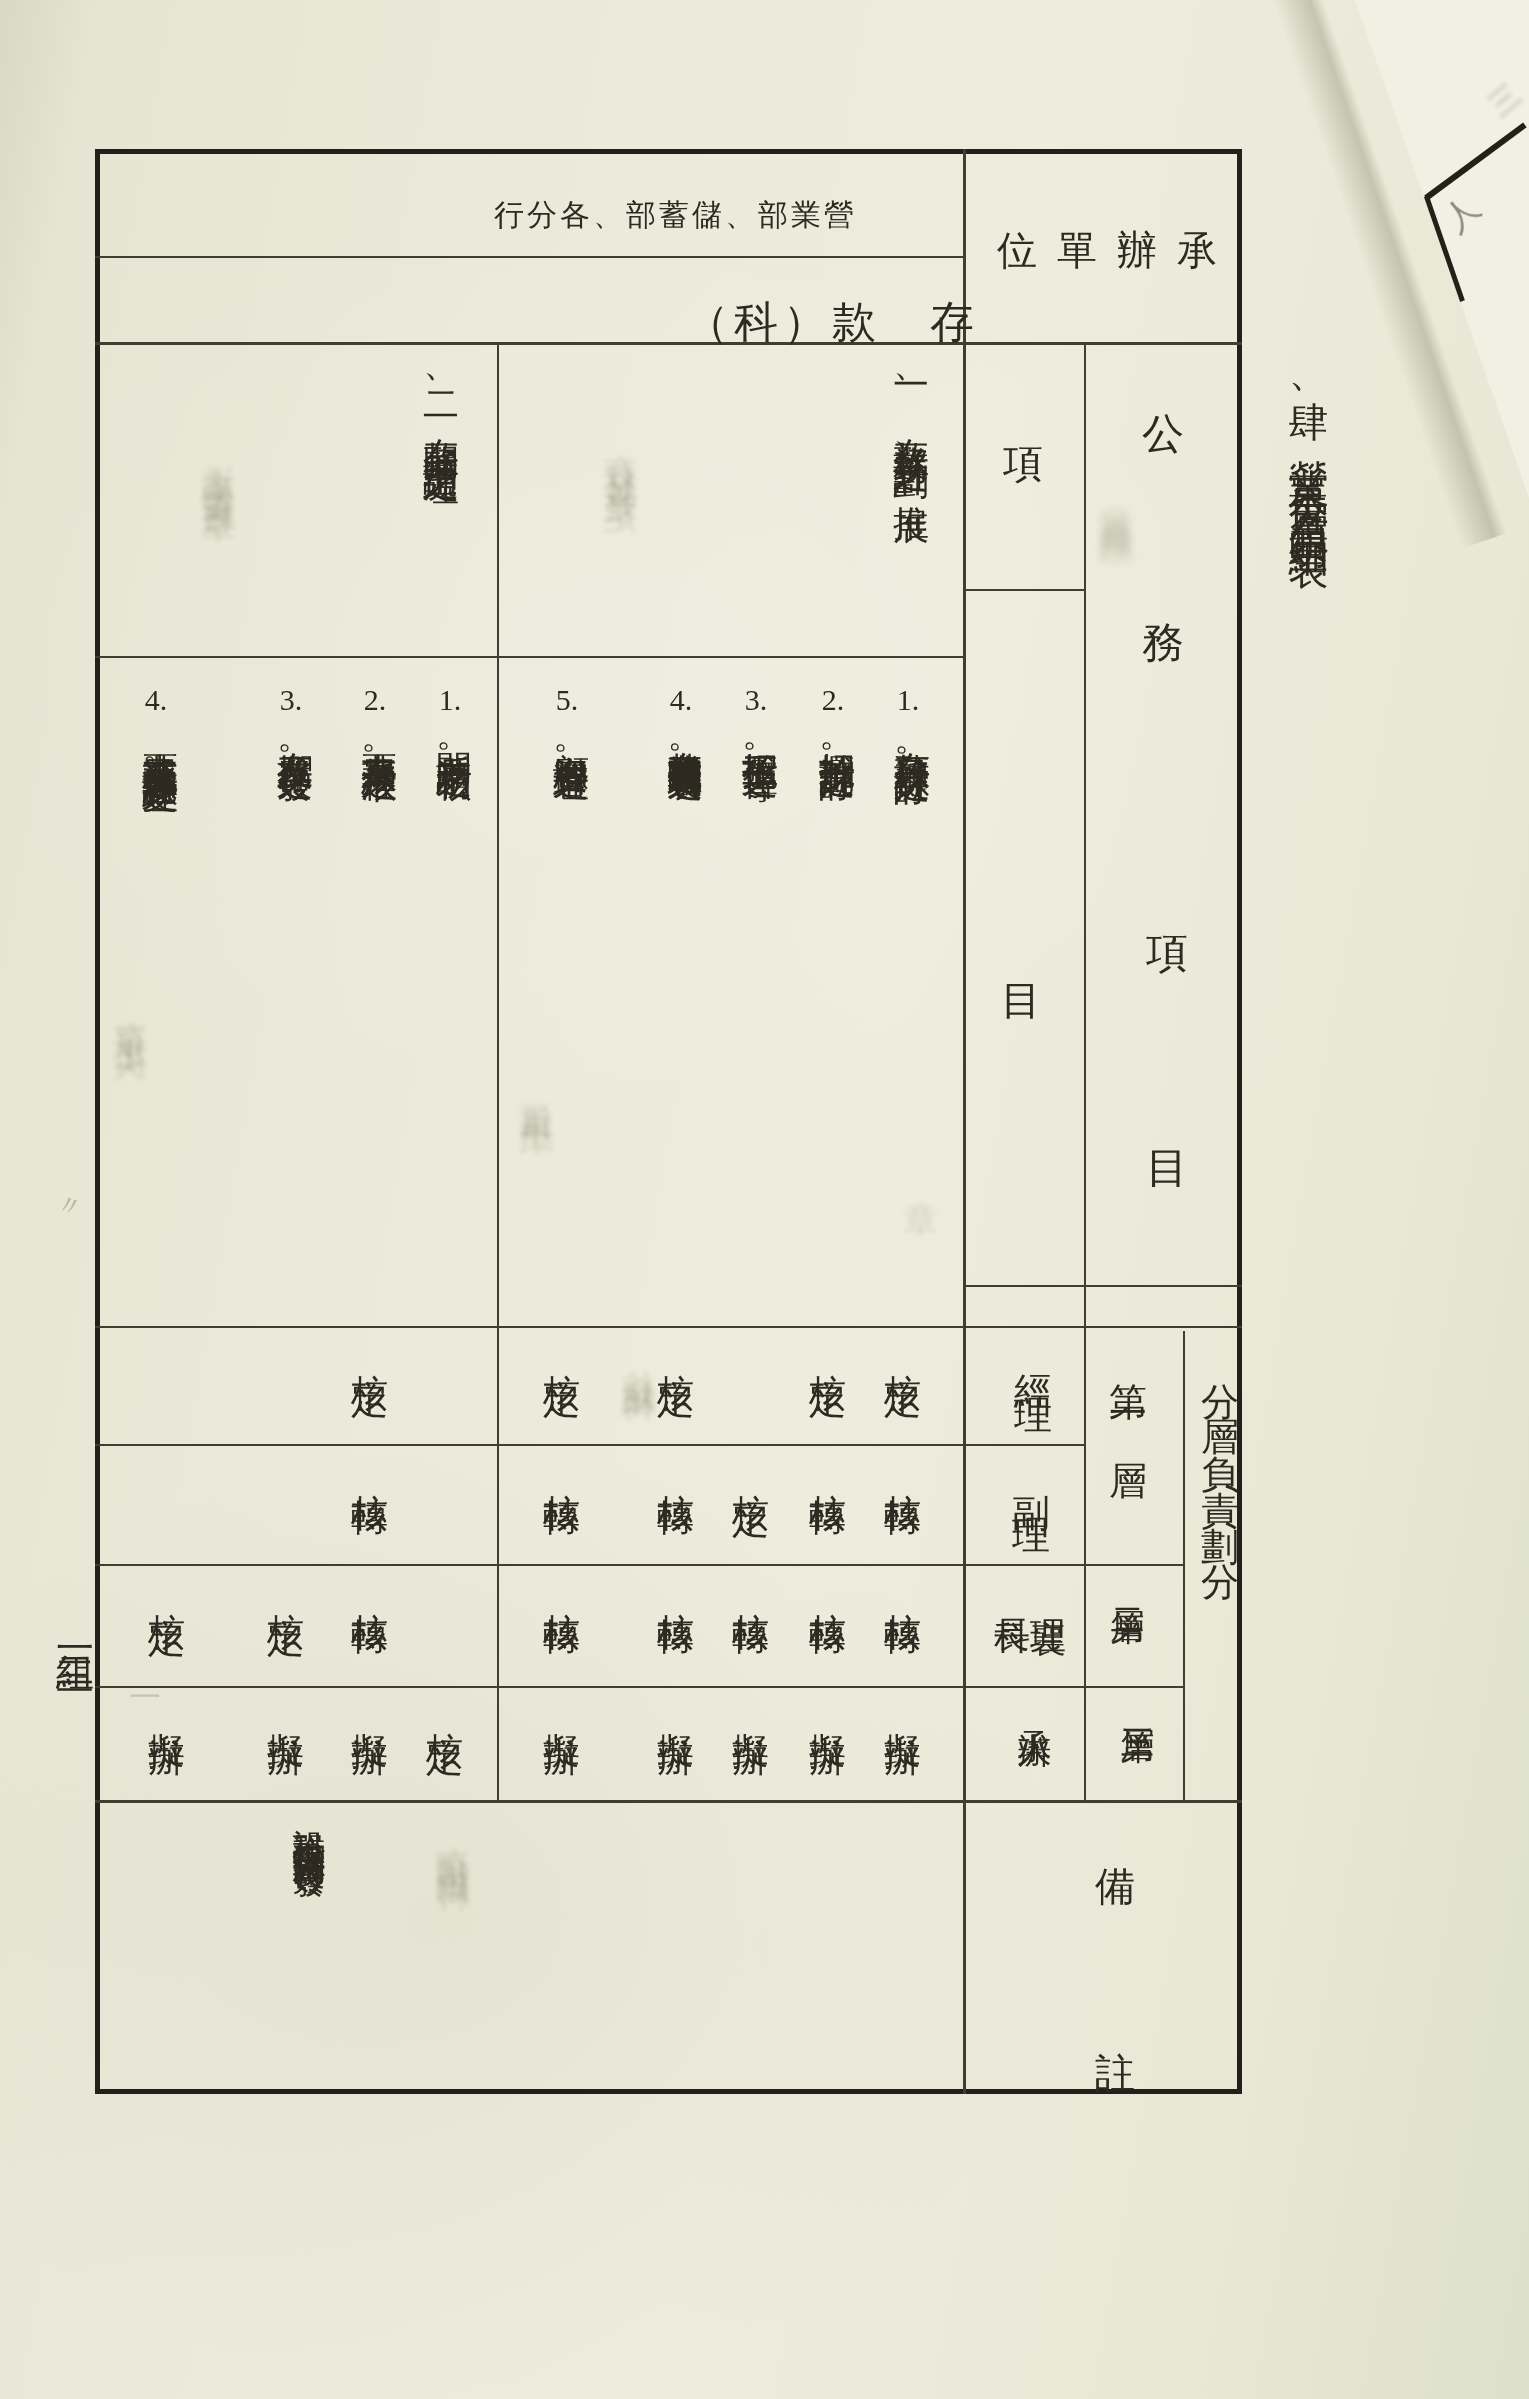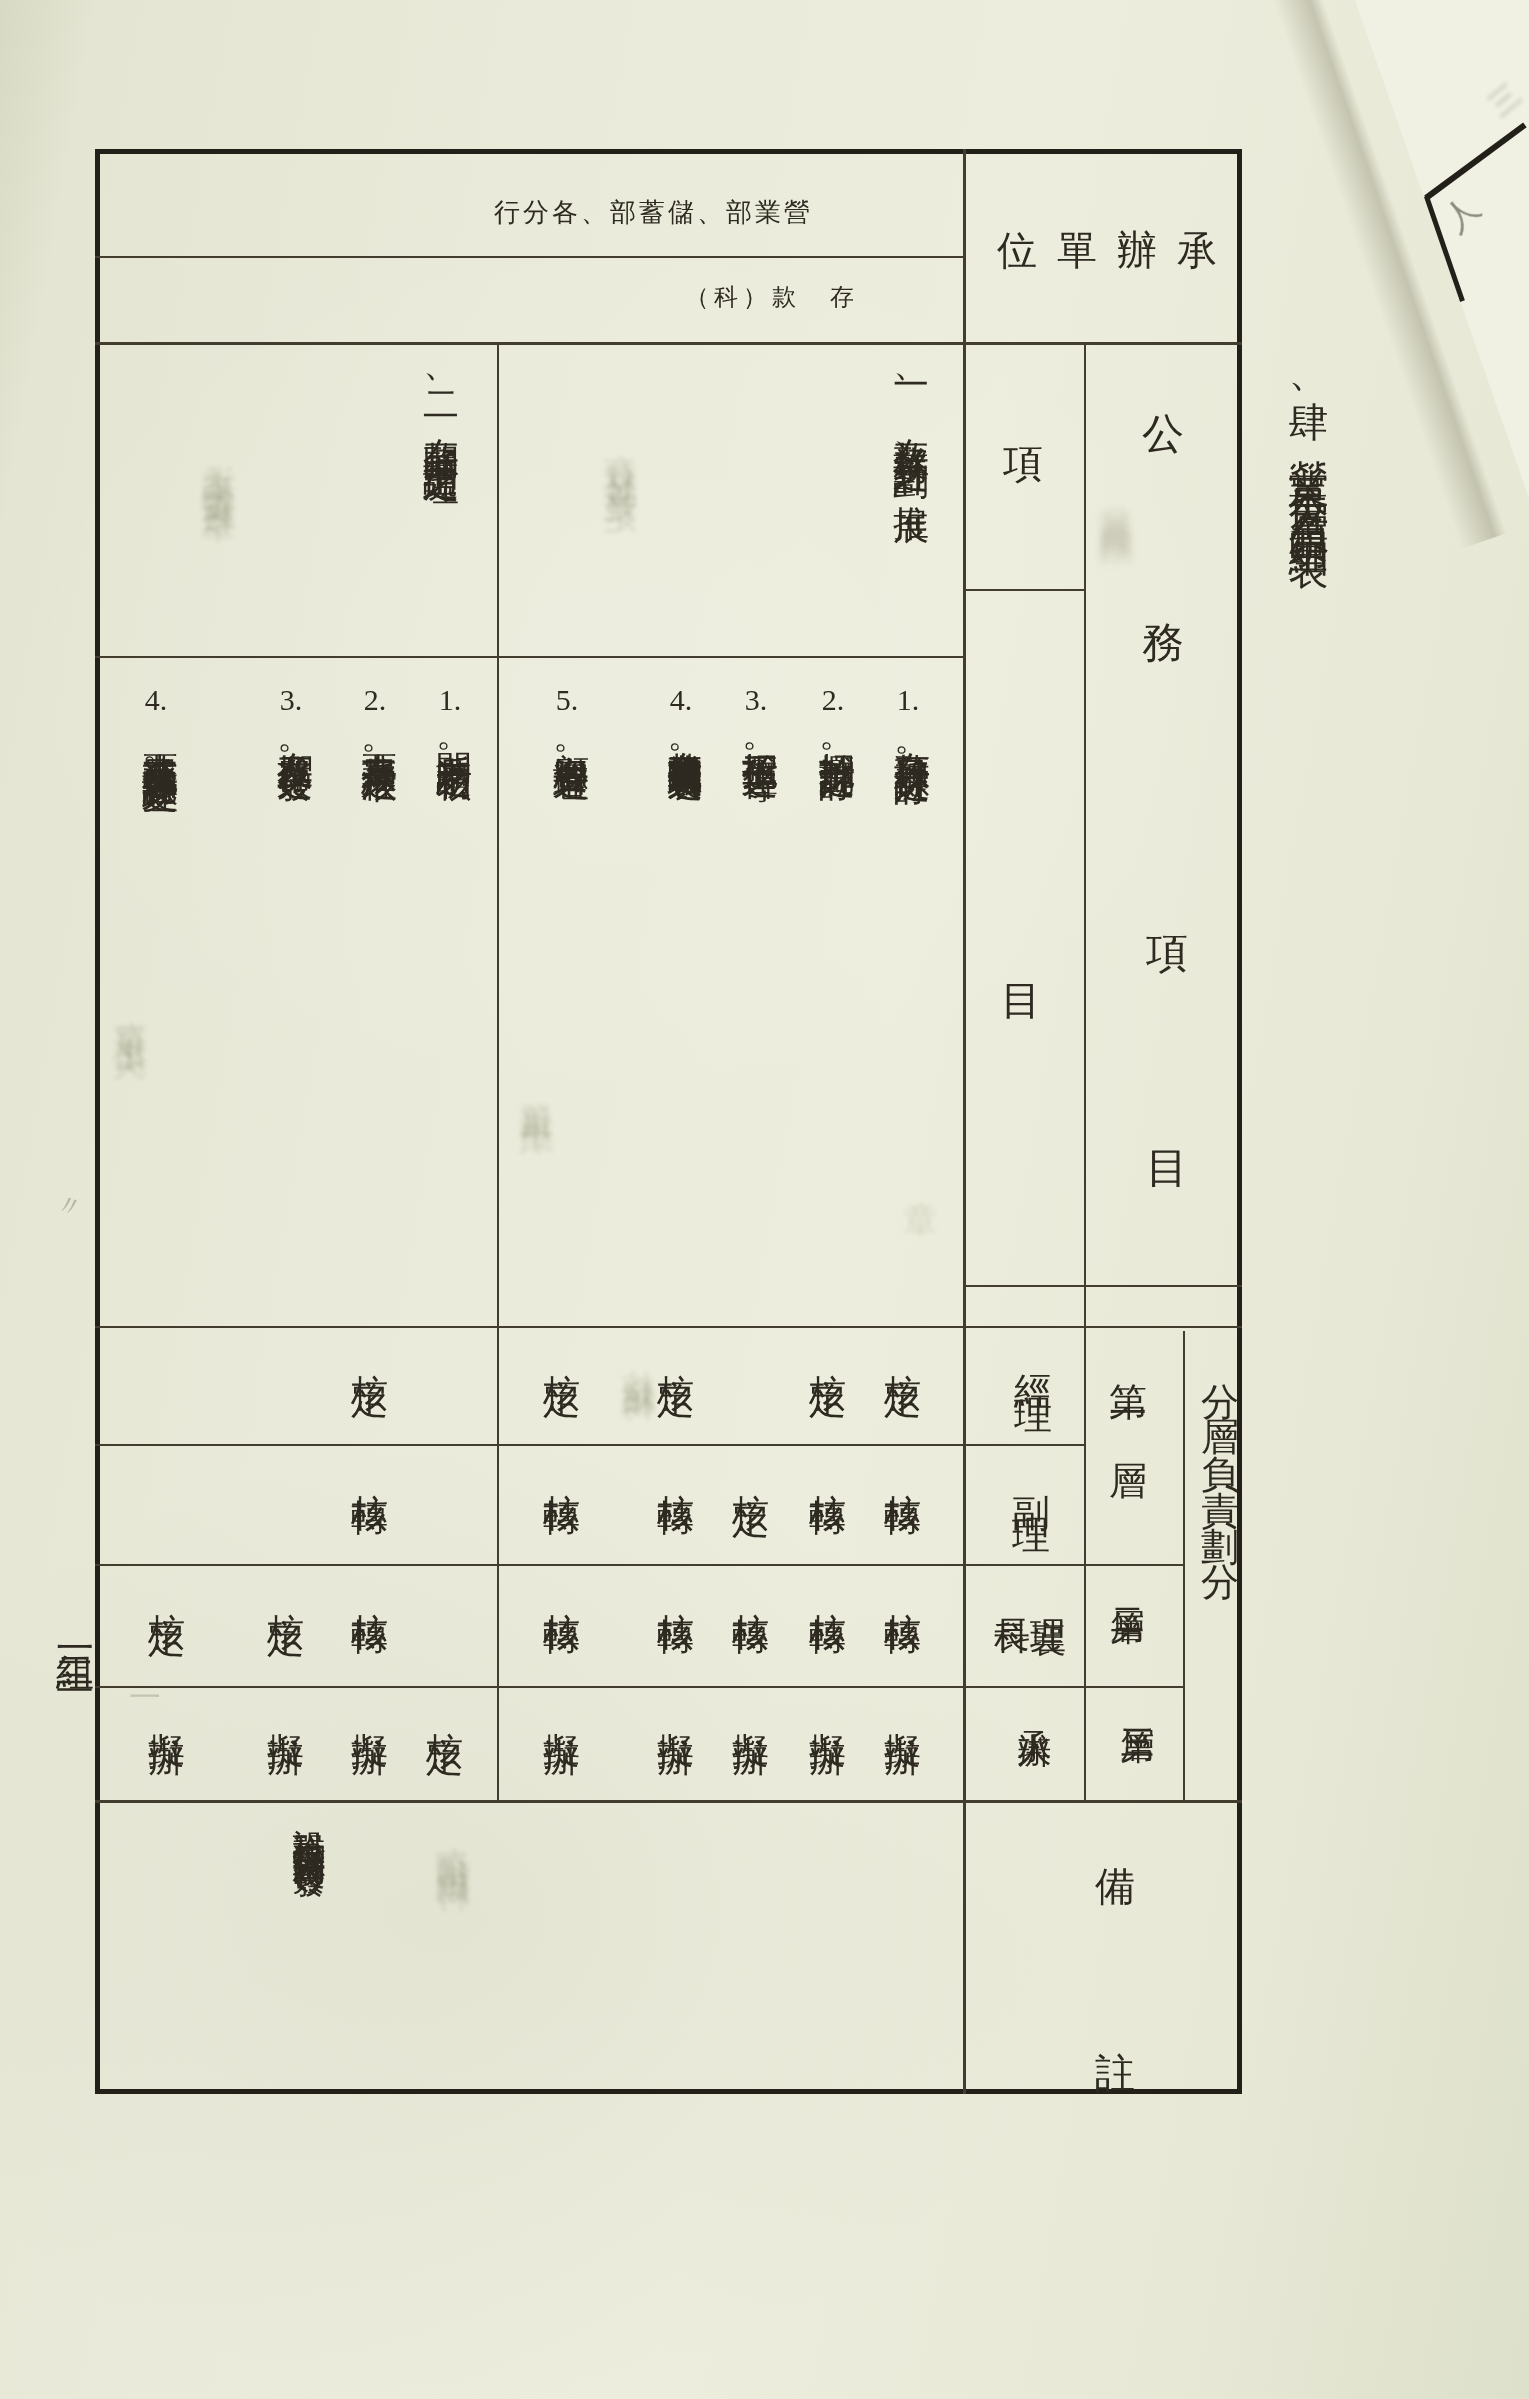--- a/index.html
+++ b/index.html
@@ -59,22 +59,22 @@
   <div class="ln" style="left:963px;top:589px;width:121px;height:2px;"></div>
   <div class="ln" style="left:95px;top:656px;width:871px;height:2px;"></div>
   <div class="ln" style="left:963px;top:1285px;width:279px;height:2px;"></div>
   <div class="ln" style="left:95px;top:1326px;width:1147px;height:2px;"></div>
   <div class="ln" style="left:95px;top:1444px;width:990px;height:2px;"></div>
   <div class="ln" style="left:95px;top:1564px;width:1090px;height:2px;"></div>
   <div class="ln" style="left:95px;top:1686px;width:1090px;height:2px;"></div>
   <div class="ln" style="left:95px;top:1800px;width:1147px;height:3px;"></div>
 
   <div class="h" style="left:997px;top:223px;font-size:40px;letter-spacing:20px;">位單辦承</div>
-  <div class="h" style="left:494px;top:195px;font-size:26px;letter-spacing:3px;">行分各、部蓄儲、部業營</div>
-  <div class="h" style="left:685px;top:281px;font-size:24px;letter-spacing:5px;">（科）款　存</div>
+  <div class="h" style="left:494px;top:195px;font-size:30px;letter-spacing:3px;">行分各、部蓄儲、部業營</div>
+  <div class="h" style="left:685px;top:293px;font-size:44px;letter-spacing:5px;">（科）款　存</div>
 
   <div class="h" style="left:1142px;top:406px;font-size:42px;">公</div>
   <div class="h" style="left:1142px;top:615px;font-size:42px;">務</div>
   <div class="h" style="left:1146px;top:925px;font-size:42px;">項</div>
   <div class="h" style="left:1146px;top:1140px;font-size:42px;">目</div>
   <div class="h" style="left:1003px;top:436px;font-size:40px;">項</div>
   <div class="h" style="left:1001px;top:973px;font-size:40px;">目</div>
 
   <div class="v" style="left:836px;top:366px;width:100px;height:281px;font-size:36px;letter-spacing:4px;line-height:50px;">一、存款業務之計劃、推展</div>
   <div class="v" style="left:366px;top:366px;width:100px;height:281px;font-size:36px;letter-spacing:4px;line-height:50px;">二、存款開戶申請之處理</div>

